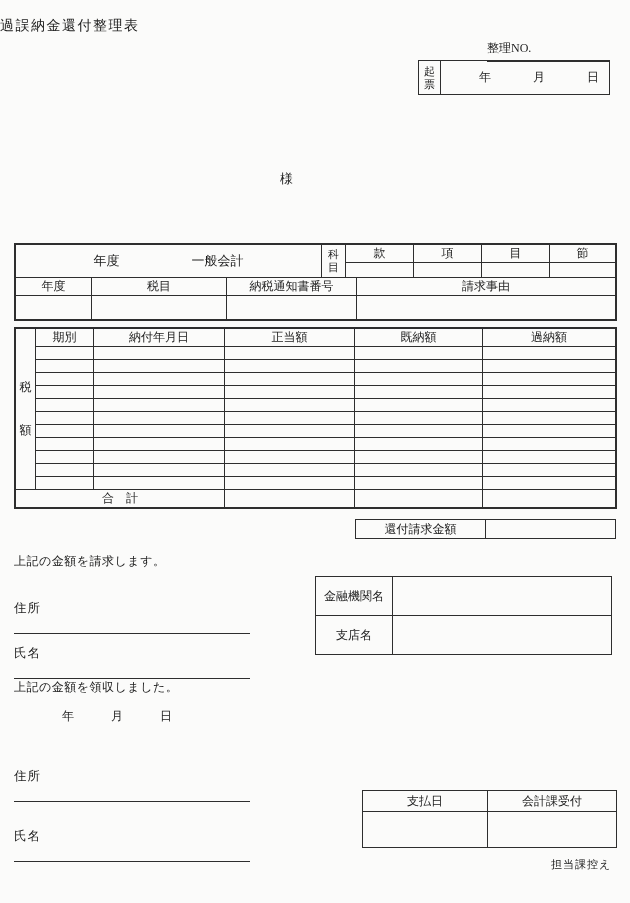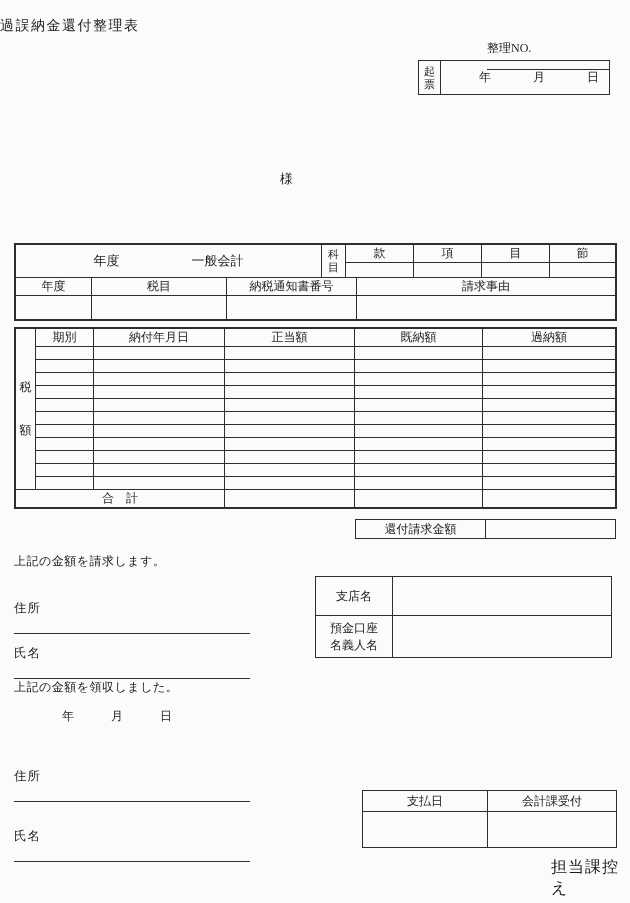--- a/index.html
+++ b/index.html
@@ -9,21 +9,21 @@
     font-family:"Liberation Serif","DejaVu Serif",serif;
     font-size:12px;
   }
   .abs{position:absolute;}
   table{border-collapse:collapse;table-layout:fixed;}
   td,th{border:1px solid #2e2e2e;padding:0;font-weight:normal;font-size:12px;
         text-align:center;vertical-align:middle;overflow:hidden;}
   .frame{border:1.5px solid #2e2e2e;}
   .title{top:17px;left:0;width:100%;text-align:left;font-size:14px;letter-spacing:1.5px;}
   .ctrl-no{top:40px;left:487px;width:122px;border-bottom:1px solid #2e2e2e;
-           padding-bottom:12px;font-size:12px;}
+           padding-bottom:4px;font-size:12px;}
   .draft-box{top:60px;left:418px;}
   .draft-box table{width:192px;}
   .vlabel{display:flex;flex-direction:column;align-items:center;justify-content:center;
           line-height:1.15;font-size:11px;}
   .draft-date{display:flex;justify-content:space-between;padding:0 10px 0 38px;font-size:12px;}
   .sama{top:170px;left:280px;font-size:13px;}
   
   .acct{top:243px;left:14px;width:601px;}
   .acct table{width:100%;}
   .acct .yr-cell{text-align:center;}
@@ -45,21 +45,21 @@
   .date-line .u2{margin-left:34px;}
   .date-line .u3{margin-left:34px;}
   
   .bank{top:576px;left:315px;}
   .bank table{width:297px;}
   .bank td{font-size:12px;}
   .two-line{line-height:1.35;}
   
   .pay{top:790px;left:362px;}
   .pay table{width:255px;}
-  .copy-note{top:857px;left:551px;font-size:16px;letter-spacing:1px;}
+  .copy-note{top:857px;left:551px;font-size:11px;letter-spacing:1px;}
 </style>
 </head>
 <body>
 
 <div class="abs title">過誤納金還付整理表</div>
 
 <div class="abs ctrl-no">
   <span>整理NO.</span>
 </div>
 
@@ -306,33 +306,28 @@
 
 <div class="abs bank">
   <table>
     <colgroup>
       <col style="width:77px">
         <col style="width:51px">
         <col style="width:79px">
         <col>
     </colgroup>
     <tbody>
+        <tr style="height:39px">
+      <td>金融機関名</td>
+      <td colspan="3"></td>
+    </tr>
     <tr style="height:39px">
       <td>支店名</td>
       <td colspan="3"></td>
     </tr>
-    <tr style="height:42px">
-      <td>
-        <div class="two-line">
-          <div>預金口座</div>
-          <div>名義人名</div>
-        </div>
-      </td>
-      <td colspan="3"></td>
-    </tr>
   </tbody>
     </table>
 </div>
 
 <div class="abs pay">
   <table>
     <colgroup>
         <col style="width:125px">
         <col>
       </colgroup>

